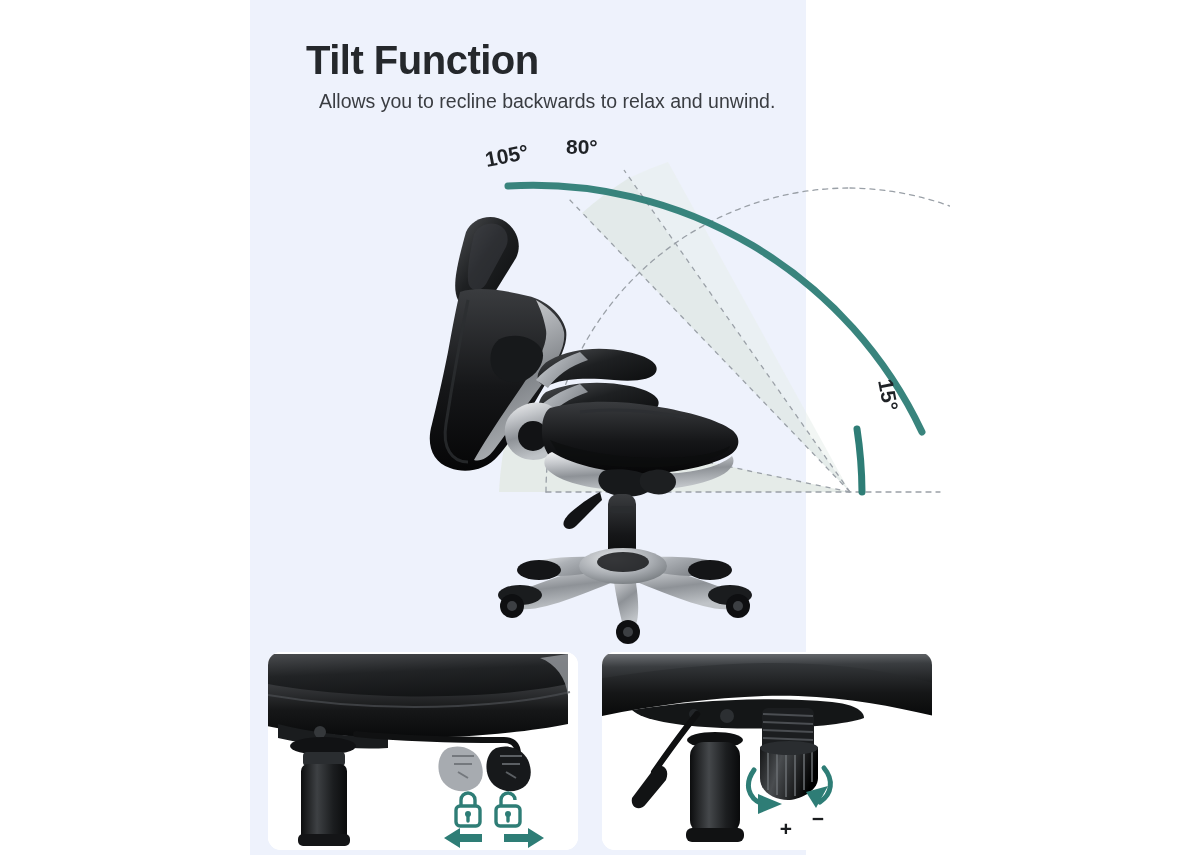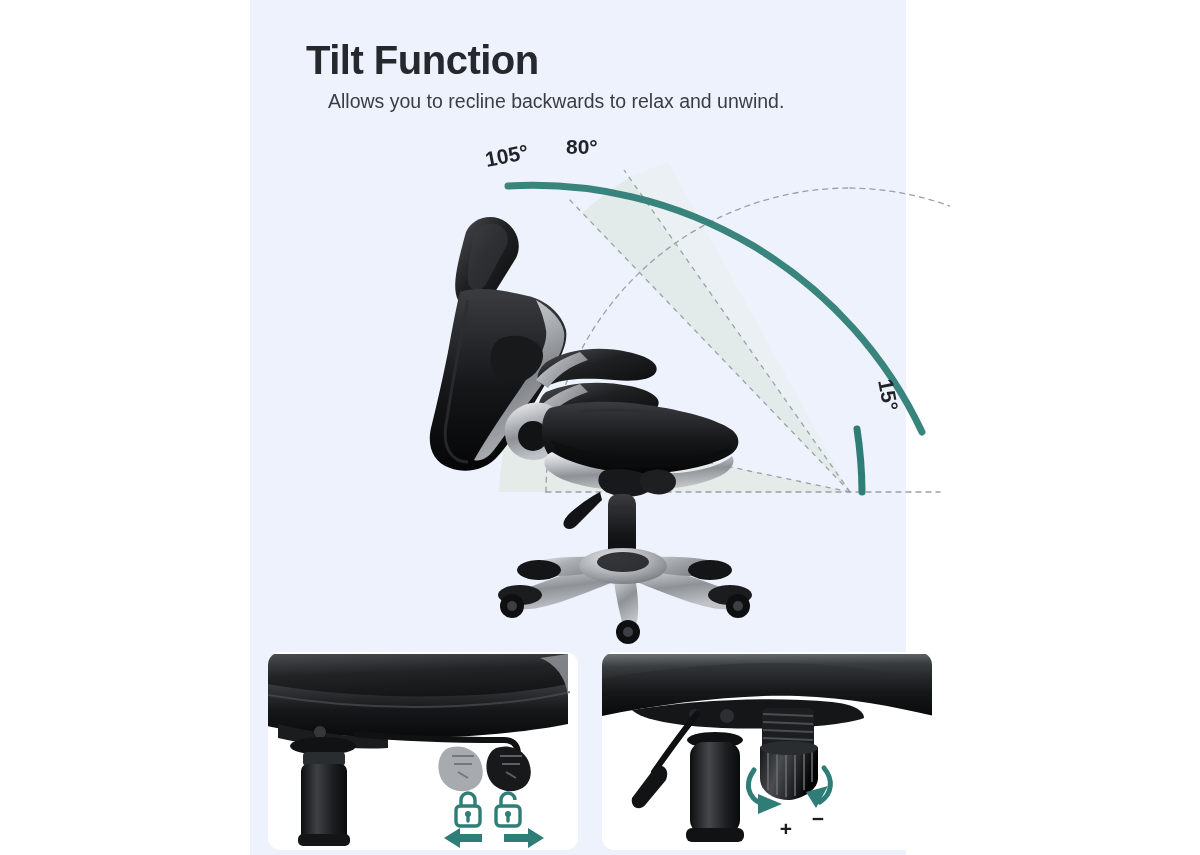--- a/index.html
+++ b/index.html
@@ -17,41 +17,41 @@
     position: relative;
     width: 1200px;
     height: 855px;
     background: #ffffff;
   }
   
   #content-panel {
     position: absolute;
     left: 250px;
     top: 0;
-    width: 656px;
+    width: 556px;
     height: 855px;
     background: #eef2fc;
   }
   
   #header {
     position: absolute;
     left: 56px;
     top: 38px;
     width: 620px;
   }
   #title {
     margin: 0;
     font-size: 40px;
     font-weight: 700;
     letter-spacing: -0.5px;
     color: #25282c;
     line-height: 1.12;
   }
   #subtitle {
-    margin: 6px 0 0 22px;
+    margin: 6px 0 0 13px;
     font-size: 19.5px;
     font-weight: 400;
     color: #3a3d42;
     line-height: 1.25;
   }
   
   #diagram {
     position: absolute;
     left: 0;
     top: 0;

